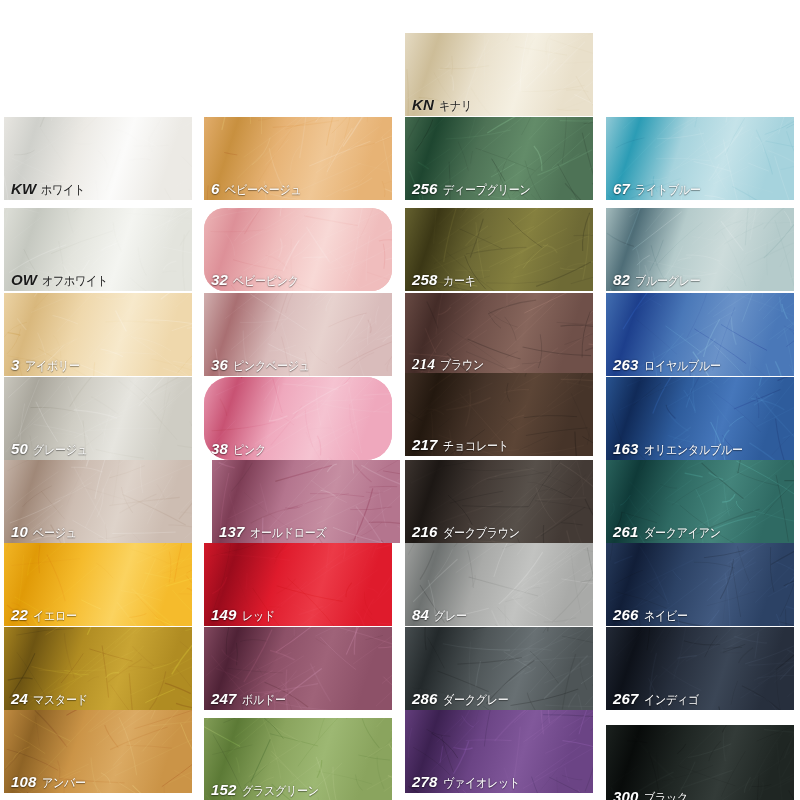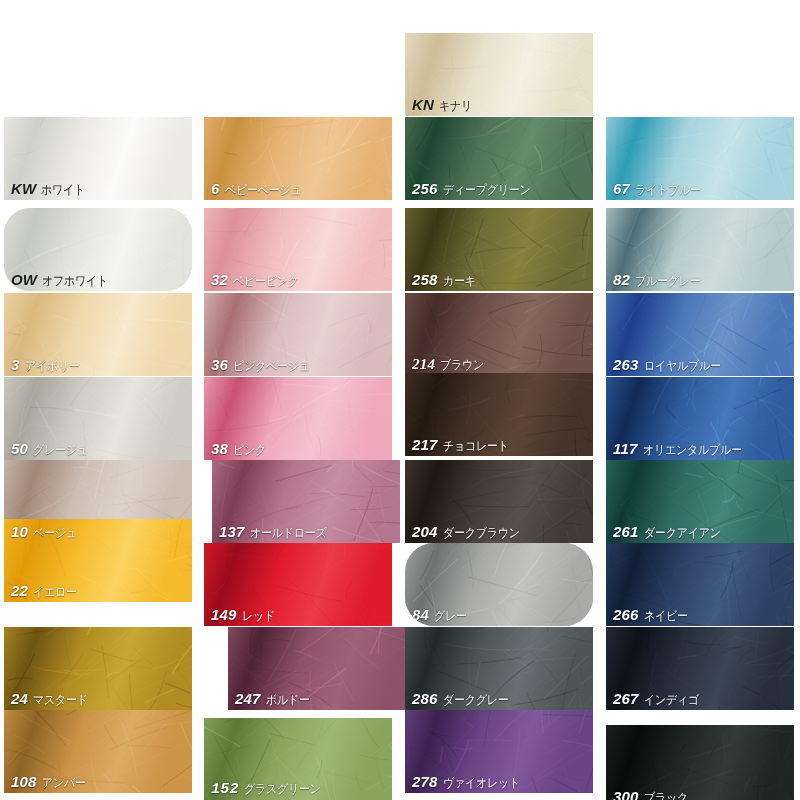--- a/index.html
+++ b/index.html
@@ -143,21 +143,21 @@
             <path d="M35.1 3.5 L89.6 -64.0" stroke="#ffffff" stroke-width="0.6" fill="none" opacity="0.18"></path>
             <path d="M151.6 25.0 L235.7 -21.4" stroke="#ffffff" stroke-width="0.6" fill="none" opacity="0.18"></path>
             <path d="M128.1 39.2 L174.0 -4.4" stroke="#ffffff" stroke-width="0.6" fill="none" opacity="0.18"></path>
           </svg>
         </div>
         <div class="swatch-label label-dark">
           <span class="swatch-code">KW</span>
           <span class="swatch-name">ホワイト</span>
         </div>
       </div>
-      <div class="swatch-cell" style="top: 208px; border-radius: 26px;">
+      <div class="swatch-cell" style="top: 208px;">
         <div class="fabric-base" style="background: rgb(227, 228, 221);"></div>
         <div class="fabric-sheen" style="background: linear-gradient(108deg, rgb(244, 245, 241) 0%, rgb(227, 228, 221) 12%, rgb(197, 200, 192) 26%, rgb(227, 228, 221) 42%, rgb(244, 245, 241) 58%, rgb(227, 228, 221) 74%, rgb(227, 228, 221) 100%);"></div>
         <div class="fabric-crinkle">
           <svg viewBox="0 0 188 83" preserveAspectRatio="none" xmlns="http://www.w3.org/2000/svg">
             <path d="M1.5 18.5 Q2.1 13.3 4.1 3.7" stroke="#ffffff" stroke-width="0.92" fill="none" opacity="0.12"></path>
             <path d="M65.0 55.4 Q73.4 64.8 87.3 67.5" stroke="#ffffff" stroke-width="0.76" fill="none" opacity="0.23"></path>
             <path d="M109.3 14.4 Q109.4 26.2 117.6 43.9" stroke="#000000" stroke-width="1.03" fill="none" opacity="0.30"></path>
             <path d="M71.4 69.7 Q79.2 63.4 85.5 51.8" stroke="#ffffff" stroke-width="1.29" fill="none" opacity="0.32"></path>
             <path d="M58.7 70.2 Q67.5 77.5 75.0 81.2" stroke="#000000" stroke-width="0.79" fill="none" opacity="0.35"></path>
             <path d="M180.3 26.4 Q176.6 60.9 181.9 90.0" stroke="#000000" stroke-width="1.26" fill="none" opacity="0.22"></path>
@@ -367,21 +367,21 @@
             <path d="M185.9 57.0 L221.5 39.1" stroke="#ffffff" stroke-width="0.6" fill="none" opacity="0.18"></path>
             <path d="M142.6 52.2 L171.4 30.9" stroke="#ffffff" stroke-width="0.6" fill="none" opacity="0.18"></path>
             <path d="M27.2 72.5 L58.8 45.2" stroke="#ffffff" stroke-width="0.6" fill="none" opacity="0.18"></path>
           </svg>
         </div>
         <div class="swatch-label label-light">
           <span class="swatch-code">10</span>
           <span class="swatch-name">ベージュ</span>
         </div>
       </div>
-      <div class="swatch-cell" style="top: 519px; text-decoration: underline;">
+      <div class="swatch-cell" style="top: 543px; text-decoration: underline;">
         <div class="fabric-base" style="background: rgb(245, 187, 44);"></div>
         <div class="fabric-sheen" style="background: linear-gradient(108deg, rgb(251, 211, 95) 0%, rgb(245, 187, 44) 12%, rgb(224, 154, 7) 26%, rgb(245, 187, 44) 42%, rgb(251, 211, 95) 58%, rgb(245, 187, 44) 74%, rgb(245, 187, 44) 100%);"></div>
         <div class="fabric-crinkle">
           <svg viewBox="0 0 188 83" preserveAspectRatio="none" xmlns="http://www.w3.org/2000/svg">
             <path d="M7.2 22.6 Q41.6 18.8 76.1 15.6" stroke="#000000" stroke-width="0.78" fill="none" opacity="0.12"></path>
             <path d="M23.7 32.6 Q23.7 26.6 27.1 14.9" stroke="#ffffff" stroke-width="0.82" fill="none" opacity="0.19"></path>
             <path d="M182.3 32.6 Q202.3 57.3 216.2 85.5" stroke="#000000" stroke-width="0.87" fill="none" opacity="0.37"></path>
             <path d="M168.3 46.9 Q178.9 60.5 194.5 74.2" stroke="#ffffff" stroke-width="0.83" fill="none" opacity="0.20"></path>
             <path d="M124.8 74.6 Q138.5 72.8 142.4 70.5" stroke="#000000" stroke-width="0.93" fill="none" opacity="0.38"></path>
             <path d="M2.9 62.0 Q14.2 70.4 24.7 82.2" stroke="#000000" stroke-width="1.24" fill="none" opacity="0.29"></path>
@@ -593,21 +593,21 @@
             <path d="M39.7 40.3 L93.3 1.4" stroke="#ffffff" stroke-width="0.6" fill="none" opacity="0.18"></path>
             <path d="M61.0 48.5 L84.6 22.4" stroke="#ffffff" stroke-width="0.6" fill="none" opacity="0.18"></path>
             <path d="M59.1 40.4 L142.2 -43.2" stroke="#ffffff" stroke-width="0.6" fill="none" opacity="0.18"></path>
           </svg>
         </div>
         <div class="swatch-label label-light">
           <span class="swatch-code">6</span>
           <span class="swatch-name">ベビーベージュ</span>
         </div>
       </div>
-      <div class="swatch-cell" style="top: 208px;">
+      <div class="swatch-cell" style="top: 208px; border-radius: 21px;">
         <div class="fabric-base" style="background: rgb(240, 189, 189);"></div>
         <div class="fabric-sheen" style="background: linear-gradient(108deg, rgb(248, 217, 214) 0%, rgb(240, 189, 189) 12%, rgb(221, 144, 152) 26%, rgb(240, 189, 189) 42%, rgb(248, 217, 214) 58%, rgb(240, 189, 189) 74%, rgb(240, 189, 189) 100%);"></div>
         <div class="fabric-crinkle">
           <svg viewBox="0 0 188 83" preserveAspectRatio="none" xmlns="http://www.w3.org/2000/svg">
             <path d="M59.0 59.7 Q66.7 52.6 64.8 42.3" stroke="#000000" stroke-width="0.47" fill="none" opacity="0.13"></path>
             <path d="M27.1 77.0 Q29.2 79.7 35.1 87.1" stroke="#000000" stroke-width="0.48" fill="none" opacity="0.39"></path>
             <path d="M87.4 30.6 Q86.1 57.2 88.8 82.3" stroke="#000000" stroke-width="1.22" fill="none" opacity="0.11"></path>
             <path d="M100.2 7.8 Q124.7 12.6 153.7 17.5" stroke="#000000" stroke-width="1.21" fill="none" opacity="0.34"></path>
             <path d="M155.6 30.6 Q170.2 2.9 177.9 -29.5" stroke="#000000" stroke-width="0.40" fill="none" opacity="0.39"></path>
             <path d="M98.4 50.1 Q105.9 49.2 123.2 49.1" stroke="#ffffff" stroke-width="1.04" fill="none" opacity="0.29"></path>
@@ -705,21 +705,21 @@
             <path d="M21.1 25.6 L54.8 -0.8" stroke="#ffffff" stroke-width="0.6" fill="none" opacity="0.18"></path>
             <path d="M150.4 62.1 L226.1 4.4" stroke="#ffffff" stroke-width="0.6" fill="none" opacity="0.18"></path>
             <path d="M102.7 15.6 L147.5 -27.5" stroke="#ffffff" stroke-width="0.6" fill="none" opacity="0.18"></path>
           </svg>
         </div>
         <div class="swatch-label label-light">
           <span class="swatch-code">36</span>
           <span class="swatch-name">ピンクベージュ</span>
         </div>
       </div>
-      <div class="swatch-cell" style="top: 377px;">
+      <div class="swatch-cell" style="top: 377px; border-radius: 26px;">
         <div class="fabric-base" style="background: rgb(239, 168, 189);"></div>
         <div class="fabric-sheen" style="background: linear-gradient(108deg, rgb(245, 195, 209) 0%, rgb(239, 168, 189) 12%, rgb(200, 82, 115) 26%, rgb(239, 168, 189) 42%, rgb(245, 195, 209) 58%, rgb(239, 168, 189) 74%, rgb(239, 168, 189) 100%);"></div>
         <div class="fabric-crinkle">
           <svg viewBox="0 0 188 83" preserveAspectRatio="none" xmlns="http://www.w3.org/2000/svg">
             <path d="M61.8 61.8 Q75.7 49.3 99.4 36.1" stroke="#ffffff" stroke-width="0.40" fill="none" opacity="0.28"></path>
             <path d="M100.4 24.2 Q138.6 24.2 169.6 21.5" stroke="#ffffff" stroke-width="0.51" fill="none" opacity="0.21"></path>
             <path d="M123.9 81.2 Q123.8 101.1 130.5 118.5" stroke="#ffffff" stroke-width="0.69" fill="none" opacity="0.30"></path>
             <path d="M54.6 79.4 Q81.9 61.4 106.9 46.1" stroke="#ffffff" stroke-width="0.98" fill="none" opacity="0.13"></path>
             <path d="M0.6 32.7 Q1.1 50.9 0.4 66.0" stroke="#000000" stroke-width="0.47" fill="none" opacity="0.11"></path>
             <path d="M103.7 67.8 Q137.0 50.9 165.3 39.1" stroke="#ffffff" stroke-width="0.58" fill="none" opacity="0.17"></path>
@@ -873,21 +873,21 @@
             <path d="M181.3 3.4 L268.1 -40.7" stroke="#ffffff" stroke-width="0.6" fill="none" opacity="0.18"></path>
             <path d="M96.6 82.5 L173.7 26.8" stroke="#ffffff" stroke-width="0.6" fill="none" opacity="0.18"></path>
             <path d="M168.0 61.3 L252.6 -14.4" stroke="#ffffff" stroke-width="0.6" fill="none" opacity="0.18"></path>
           </svg>
         </div>
         <div class="swatch-label label-light">
           <span class="swatch-code">149</span>
           <span class="swatch-name">レッド</span>
         </div>
       </div>
-      <div class="swatch-cell" style="top: 627px; margin-left: 24px;">
+      <div class="swatch-cell" style="top: 627px;">
         <div class="fabric-base" style="background: rgb(141, 81, 104);"></div>
         <div class="fabric-sheen" style="background: linear-gradient(108deg, rgb(159, 99, 121) 0%, rgb(141, 81, 104) 12%, rgb(79, 34, 54) 26%, rgb(141, 81, 104) 42%, rgb(159, 99, 121) 58%, rgb(141, 81, 104) 74%, rgb(141, 81, 104) 100%);"></div>
         <div class="fabric-crinkle">
           <svg viewBox="0 0 188 83" preserveAspectRatio="none" xmlns="http://www.w3.org/2000/svg">
             <path d="M66.1 23.3 Q78.9 26.6 90.6 32.9" stroke="#ffffff" stroke-width="1.20" fill="none" opacity="0.21"></path>
             <path d="M22.4 27.9 Q21.3 10.1 26.5 -5.7" stroke="#000000" stroke-width="1.00" fill="none" opacity="0.26"></path>
             <path d="M84.7 74.1 Q87.4 84.1 91.2 89.7" stroke="#000000" stroke-width="0.79" fill="none" opacity="0.12"></path>
             <path d="M174.3 20.8 Q182.1 20.9 187.6 19.7" stroke="#ffffff" stroke-width="1.09" fill="none" opacity="0.27"></path>
             <path d="M50.2 36.0 Q56.4 43.4 60.0 50.0" stroke="#000000" stroke-width="0.58" fill="none" opacity="0.13"></path>
             <path d="M111.6 11.5 Q120.7 17.1 122.2 18.2" stroke="#000000" stroke-width="0.79" fill="none" opacity="0.14"></path>
@@ -929,21 +929,21 @@
             <path d="M172.0 79.1 L235.3 21.3" stroke="#ffffff" stroke-width="0.6" fill="none" opacity="0.18"></path>
             <path d="M141.4 6.3 L166.2 -18.5" stroke="#ffffff" stroke-width="0.6" fill="none" opacity="0.18"></path>
             <path d="M1.8 48.9 L32.3 22.2" stroke="#ffffff" stroke-width="0.6" fill="none" opacity="0.18"></path>
           </svg>
         </div>
         <div class="swatch-label label-light">
           <span class="swatch-code">247</span>
           <span class="swatch-name">ボルドー</span>
         </div>
       </div>
-      <div class="swatch-cell" style="top: 718px; font-family: Liberation Mono, monospace;">
+      <div class="swatch-cell" style="top: 718px;">
         <div class="fabric-base" style="background: rgb(138, 164, 94);"></div>
         <div class="fabric-sheen" style="background: linear-gradient(108deg, rgb(157, 184, 115) 0%, rgb(138, 164, 94) 12%, rgb(92, 122, 54) 26%, rgb(138, 164, 94) 42%, rgb(157, 184, 115) 58%, rgb(138, 164, 94) 74%, rgb(138, 164, 94) 100%);"></div>
         <div class="fabric-crinkle">
           <svg viewBox="0 0 188 83" preserveAspectRatio="none" xmlns="http://www.w3.org/2000/svg">
             <path d="M67.6 65.9 Q78.5 76.5 98.1 91.4" stroke="#000000" stroke-width="1.17" fill="none" opacity="0.28"></path>
             <path d="M59.1 1.4 Q72.6 31.9 76.8 60.8" stroke="#ffffff" stroke-width="0.57" fill="none" opacity="0.17"></path>
             <path d="M9.0 16.4 Q28.5 50.1 40.6 78.8" stroke="#000000" stroke-width="0.52" fill="none" opacity="0.37"></path>
             <path d="M151.5 56.6 Q152.9 68.4 158.7 72.3" stroke="#000000" stroke-width="0.53" fill="none" opacity="0.31"></path>
             <path d="M66.7 37.1 Q83.2 47.9 89.8 58.8" stroke="#ffffff" stroke-width="0.61" fill="none" opacity="0.14"></path>
             <path d="M114.3 20.4 Q117.4 5.4 125.5 -11.8" stroke="#000000" stroke-width="0.56" fill="none" opacity="0.24"></path>
@@ -1319,25 +1319,25 @@
             <path d="M26.0 51.9 L68.3 25.0" stroke="#ffffff" stroke-width="0.6" fill="none" opacity="0.18"></path>
             <path d="M109.1 77.8 L155.6 28.1" stroke="#ffffff" stroke-width="0.6" fill="none" opacity="0.18"></path>
             <path d="M65.6 82.8 L154.7 4.3" stroke="#ffffff" stroke-width="0.6" fill="none" opacity="0.18"></path>
             <path d="M180.8 21.1 L227.3 -4.5" stroke="#ffffff" stroke-width="0.6" fill="none" opacity="0.18"></path>
             <path d="M185.8 40.3 L244.4 -9.7" stroke="#ffffff" stroke-width="0.6" fill="none" opacity="0.18"></path>
             <path d="M6.0 23.0 L36.8 7.8" stroke="#ffffff" stroke-width="0.6" fill="none" opacity="0.18"></path>
             <path d="M99.1 62.5 L155.7 8.8" stroke="#ffffff" stroke-width="0.6" fill="none" opacity="0.18"></path>
           </svg>
         </div>
         <div class="swatch-label label-light">
-          <span class="swatch-code">204</span>
+          <span class="swatch-code">216</span>
           <span class="swatch-name">ダークブラウン</span>
         </div>
       </div>
-      <div class="swatch-cell" style="top: 543px; border-radius: 29px;">
+      <div class="swatch-cell" style="top: 543px;">
         <div class="fabric-base" style="background: rgb(169, 170, 168);"></div>
         <div class="fabric-sheen" style="background: linear-gradient(108deg, rgb(194, 195, 193) 0%, rgb(169, 170, 168) 12%, rgb(110, 114, 113) 26%, rgb(169, 170, 168) 42%, rgb(194, 195, 193) 58%, rgb(169, 170, 168) 74%, rgb(169, 170, 168) 100%);"></div>
         <div class="fabric-crinkle">
           <svg viewBox="0 0 188 83" preserveAspectRatio="none" xmlns="http://www.w3.org/2000/svg">
             <path d="M123.6 64.6 Q132.4 69.9 149.3 79.4" stroke="#ffffff" stroke-width="0.75" fill="none" opacity="0.22"></path>
             <path d="M172.5 49.6 Q175.5 41.5 183.1 31.1" stroke="#ffffff" stroke-width="0.72" fill="none" opacity="0.11"></path>
             <path d="M62.8 7.3 Q67.1 23.9 68.4 44.9" stroke="#000000" stroke-width="0.97" fill="none" opacity="0.24"></path>
             <path d="M15.0 42.0 Q25.4 58.8 39.6 79.8" stroke="#000000" stroke-width="1.01" fill="none" opacity="0.29"></path>
             <path d="M147.0 79.3 Q171.5 57.1 187.8 33.1" stroke="#000000" stroke-width="1.09" fill="none" opacity="0.18"></path>
             <path d="M29.7 35.2 Q41.9 19.9 47.5 6.4" stroke="#ffffff" stroke-width="0.57" fill="none" opacity="0.21"></path>
@@ -1713,21 +1713,21 @@
             <path d="M60.3 30.3 L127.3 -8.4" stroke="#ffffff" stroke-width="0.6" fill="none" opacity="0.18"></path>
             <path d="M106.9 2.2 L170.2 -74.0" stroke="#ffffff" stroke-width="0.6" fill="none" opacity="0.18"></path>
             <path d="M157.9 42.2 L196.8 -6.3" stroke="#ffffff" stroke-width="0.6" fill="none" opacity="0.18"></path>
             <path d="M142.5 22.8 L188.6 -27.8" stroke="#ffffff" stroke-width="0.6" fill="none" opacity="0.18"></path>
             <path d="M21.0 8.9 L94.5 -22.8" stroke="#ffffff" stroke-width="0.6" fill="none" opacity="0.18"></path>
             <path d="M13.8 32.8 L97.2 -9.6" stroke="#ffffff" stroke-width="0.6" fill="none" opacity="0.18"></path>
             <path d="M174.6 5.6 L242.2 -65.9" stroke="#ffffff" stroke-width="0.6" fill="none" opacity="0.18"></path>
           </svg>
         </div>
         <div class="swatch-label label-light">
-          <span class="swatch-code">117</span>
+          <span class="swatch-code">163</span>
           <span class="swatch-name">オリエンタルブルー</span>
         </div>
       </div>
       <div class="swatch-cell" style="top: 460px;">
         <div class="fabric-base" style="background: rgb(47, 106, 99);"></div>
         <div class="fabric-sheen" style="background: linear-gradient(108deg, rgb(68, 132, 123) 0%, rgb(47, 106, 99) 12%, rgb(15, 58, 56) 26%, rgb(47, 106, 99) 42%, rgb(68, 132, 123) 58%, rgb(47, 106, 99) 74%, rgb(47, 106, 99) 100%);"></div>
         <div class="fabric-crinkle">
           <svg viewBox="0 0 188 83" preserveAspectRatio="none" xmlns="http://www.w3.org/2000/svg">
             <path d="M178.3 20.7 Q212.3 20.2 244.0 22.6" stroke="#000000" stroke-width="1.28" fill="none" opacity="0.38"></path>
             <path d="M61.3 41.1 Q70.1 42.6 73.2 44.7" stroke="#ffffff" stroke-width="0.40" fill="none" opacity="0.14"></path>

